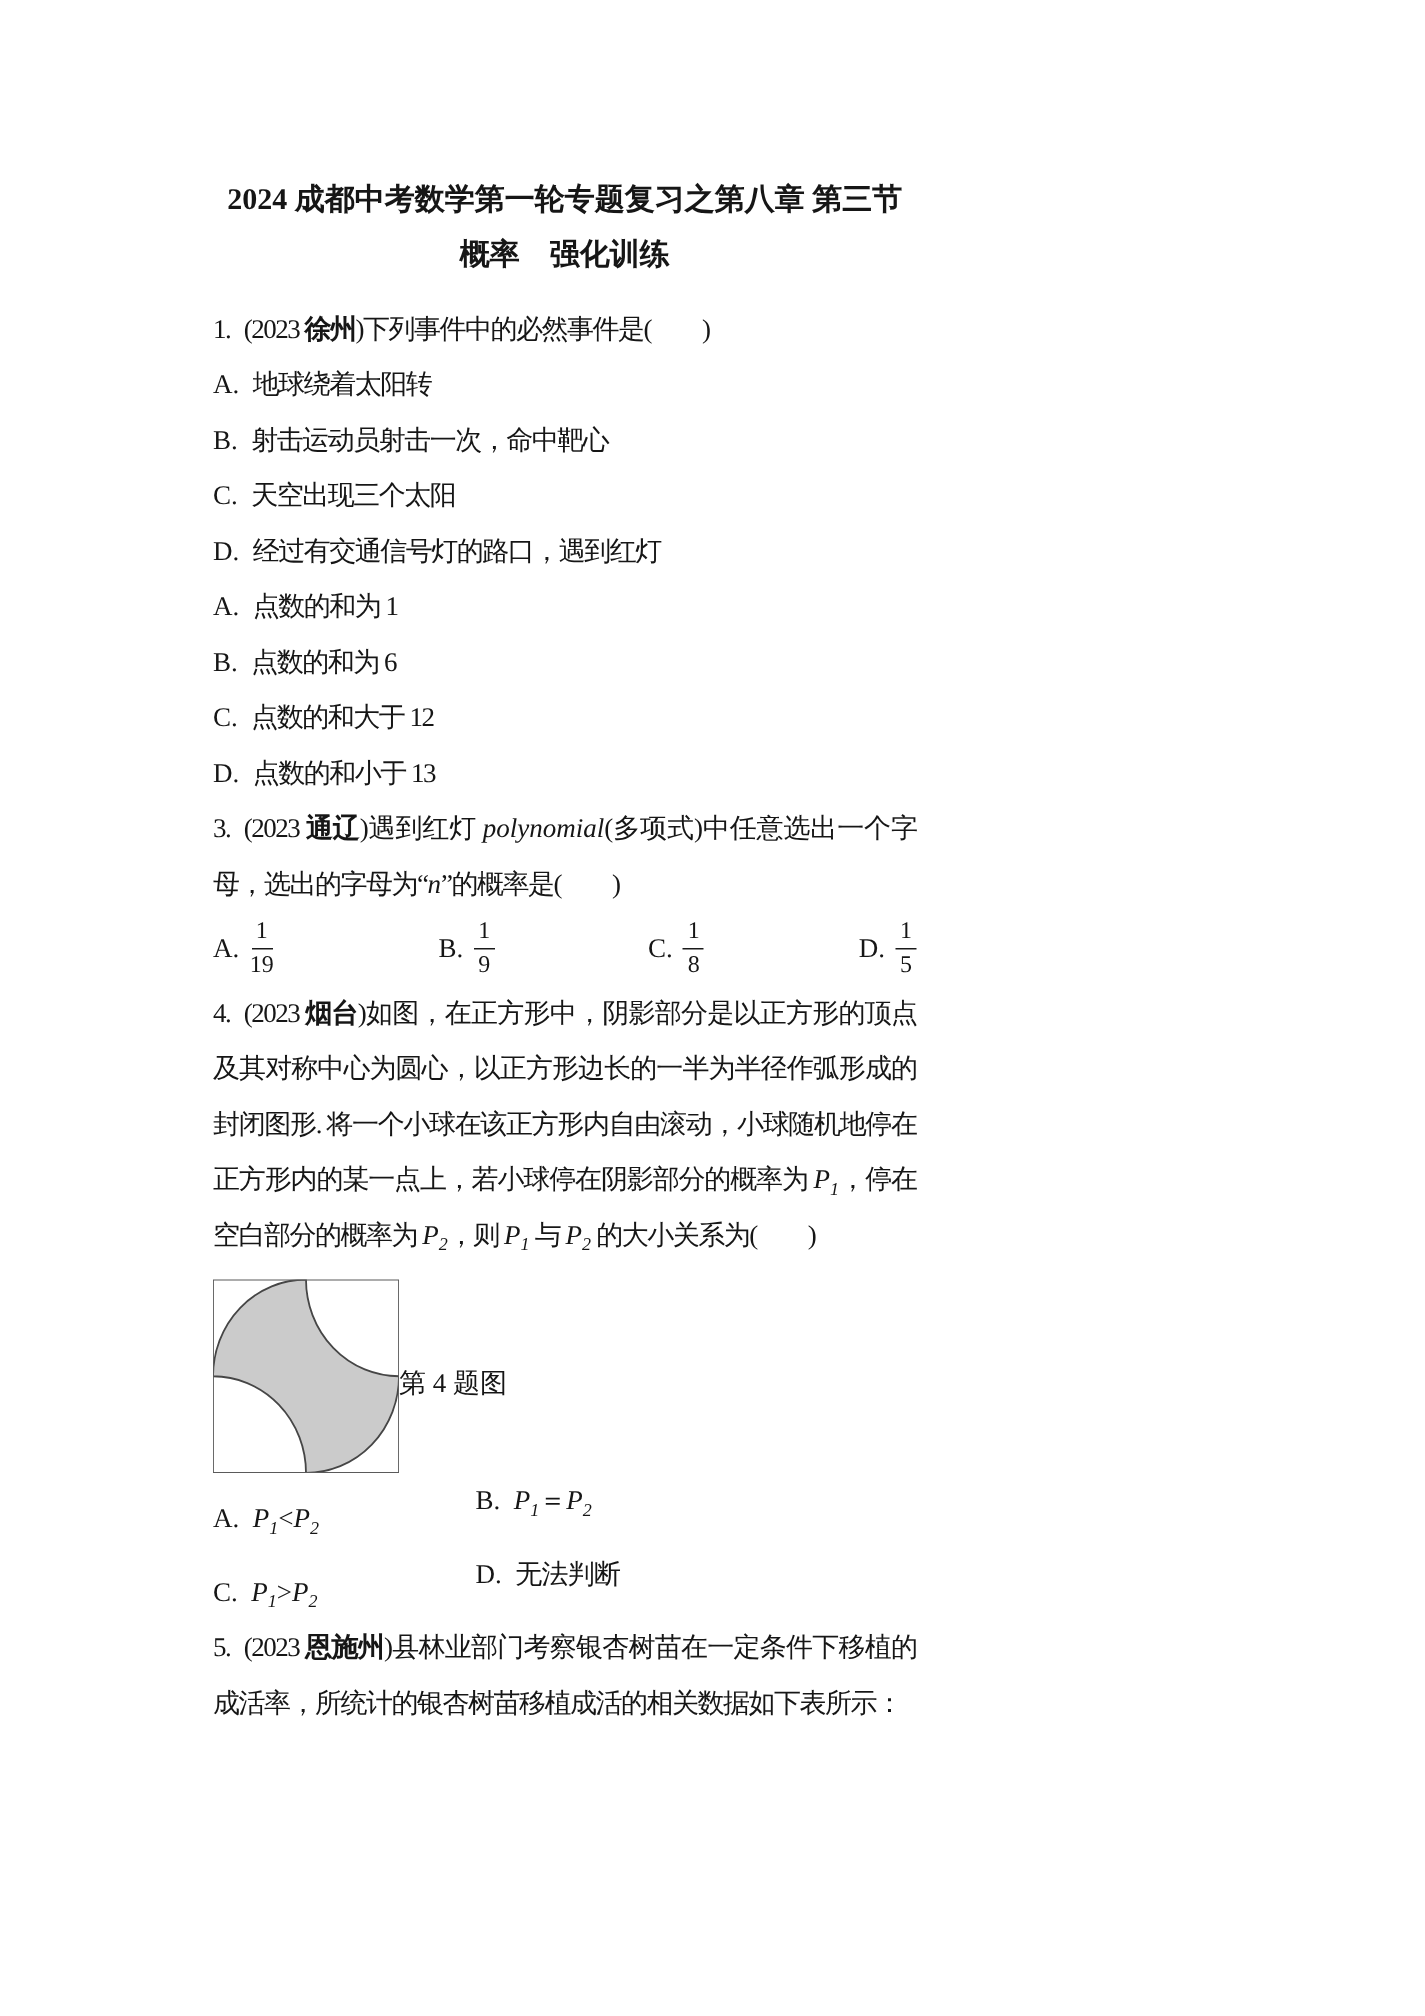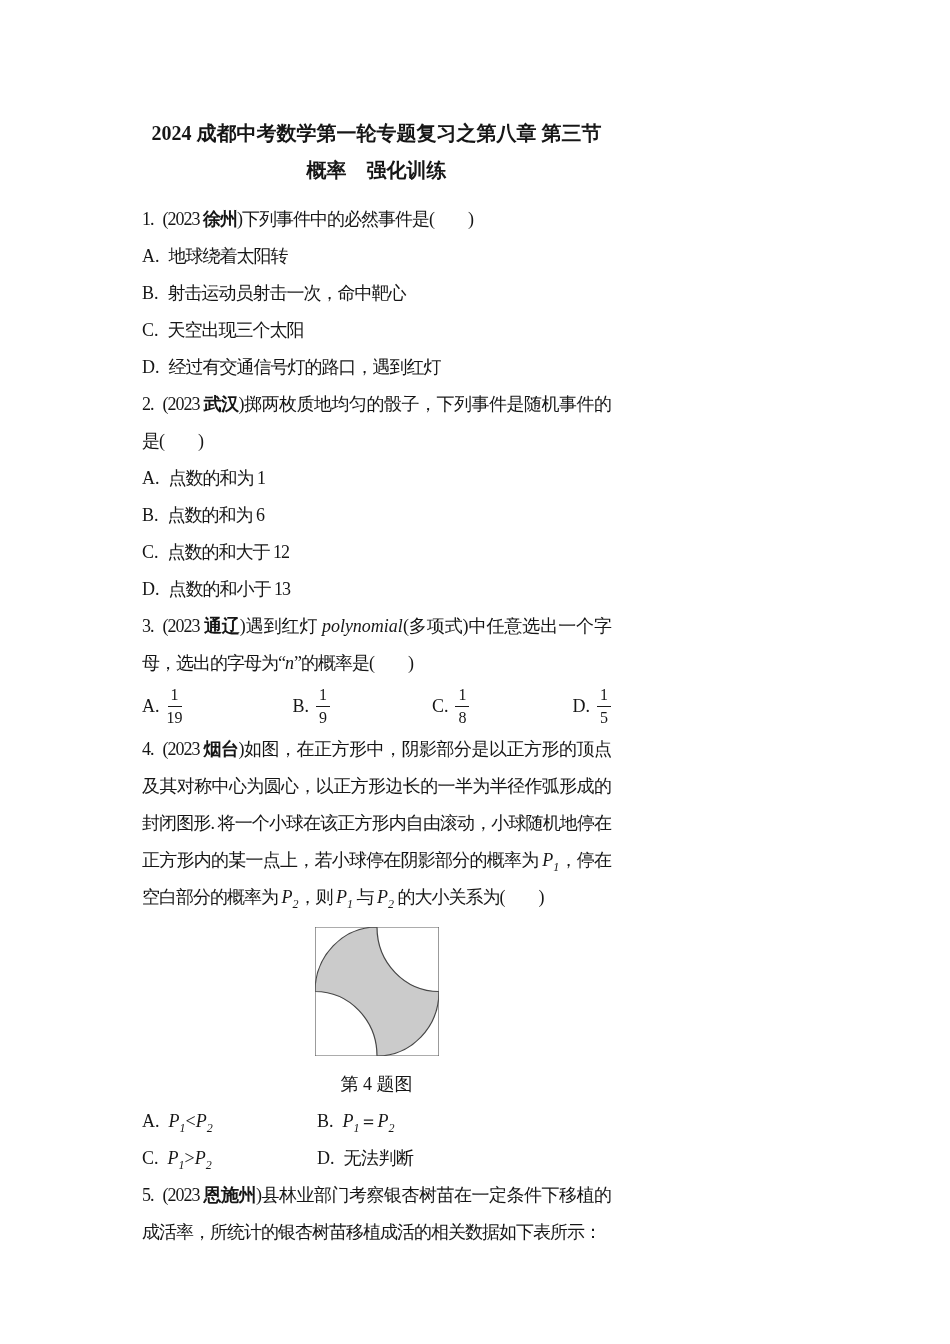--- a/index.html
+++ b/index.html
@@ -48,45 +48,44 @@
               font-size:18px; letter-spacing:0; }
   .frac-cell { display:flex; align-items:center; }
   .frac-cell .opt-label { margin-right:7px; }
   .fc-a { width:153px; } .fc-b { width:142px; } .fc-c { width:143px; }
   .frac { display:inline-flex; flex-direction:column; align-items:center;
           font-size:16px; line-height:1.25; }
   .frac .num { padding:0 3px 1px 3px; border-bottom:1.2px solid #1a1a1a; }
   .frac .den { padding-top:1px; }
 
   
-  .fig-block { margin-top:11px; display:flex; flex-direction:column; align-items:center; }
+  .fig-block { margin-top:11px; display:flex; flex-direction:row; align-items:center; }
   .fig-caption { margin-top:10px; font-size:18px; line-height:37px; letter-spacing:0; }
 
   
   .opt-row { display:flex; font-size:18px; line-height:37px; letter-spacing:-0.5px; }
-  .opt-cell-left { width:175px; }
+  .opt-cell-left { width:175px;margin-top:12px; }
   .pm { font-style:italic; letter-spacing:0; }
   sub { font-size:12px; line-height:0; letter-spacing:0; }
   .rel { letter-spacing:0; }
 </style>
 </head>
 <body>
 
 <div class="page">
   <div class="content">
 
     <h1 class="doc-title">2024 成都中考数学第一轮专题复习之第八章 第三节 概率　强化训练</h1>
 
     <p class="stem q-first"><span>1.</span><span class="opt-label"></span><span>(2023 </span><span class="city">徐州</span><span>)</span><span>下列事件中的必然事件是(　　)</span></p>
     <div class="opt-line"><span class="opt-label">A.</span><span>地球绕着太阳转</span></div>
     <div class="opt-line"><span class="opt-label">B.</span><span>射击运动员射击一次，命中靶心</span></div>
     <div class="opt-line"><span class="opt-label">C.</span><span>天空出现三个太阳</span></div>
     <div class="opt-line"><span class="opt-label">D.</span><span>经过有交通信号灯的路口，遇到红灯</span></div>
 
-    <p class="stem"><span>2.</span><span class="opt-label"></span><span>(2023 </span><span class="city">武汉</span><span>)</span><span>掷两枚质地均匀的骰子，下列事件是随机事件的是(　　)</span></p>
     <div class="opt-line"><span class="opt-label">A.</span><span>点数的和为 1</span></div>
     <div class="opt-line"><span class="opt-label">B.</span><span>点数的和为 6</span></div>
     <div class="opt-line"><span class="opt-label">C.</span><span>点数的和大于 12</span></div>
     <div class="opt-line"><span class="opt-label">D.</span><span>点数的和小于 13</span></div>
 
     <p class="stem"><span>3.</span><span class="opt-label"></span><span>(2023 </span><span class="city">通辽</span><span>)</span><span>遇到红灯 </span><span class="it">polynomial</span><span>(多项式)中任意选出一个字母，选出的字母为“</span><span class="it">n</span><span>”的概率是(　　)</span></p>
     <div class="frac-row">
       <div class="frac-cell fc-a">
         <span class="opt-label">A.</span>
         <span class="frac">

